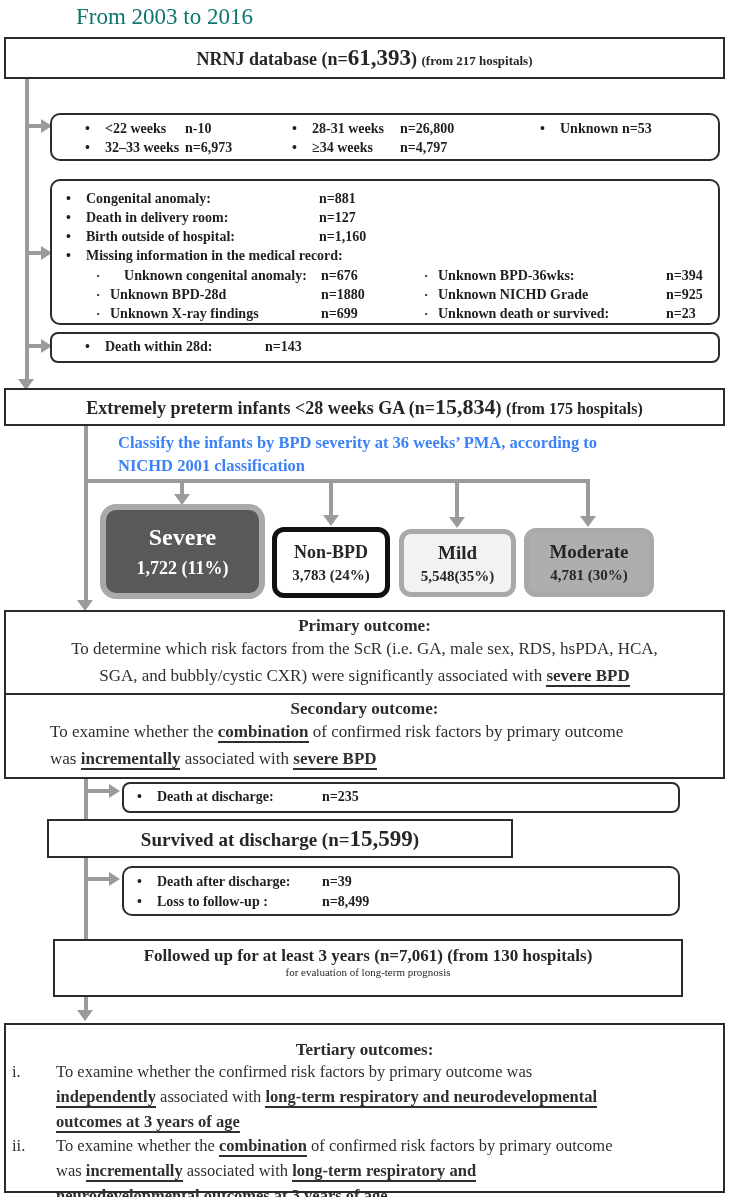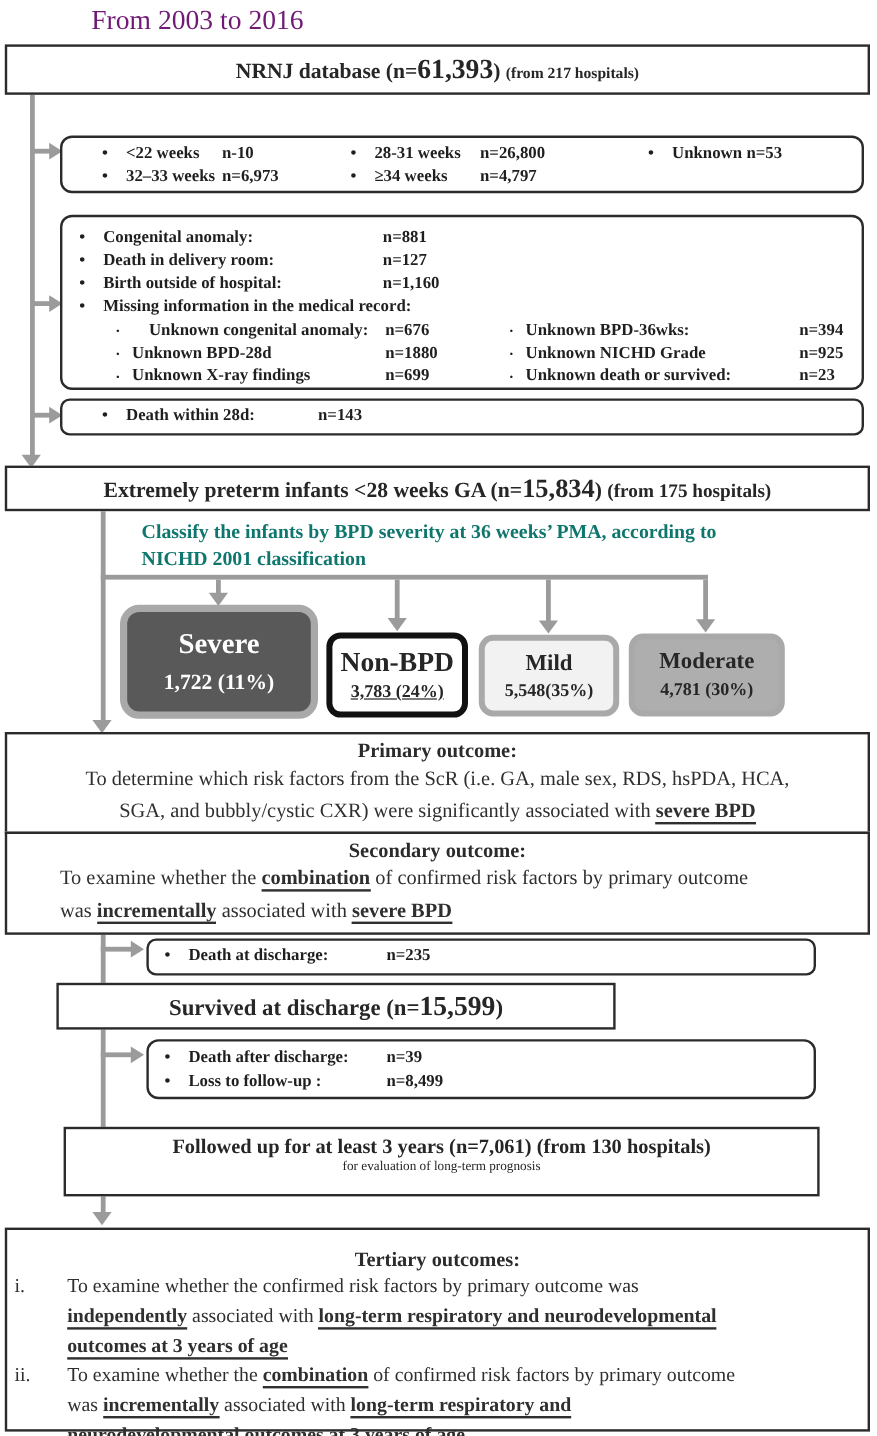--- a/index.html
+++ b/index.html
@@ -5,41 +5,41 @@
   html,body{margin:0;padding:0;background:#fff;}
   .stage{position:relative;width:731px;height:1197px;background:#fff;overflow:hidden;
          font-family:"Liberation Serif",serif;color:#262626;}
   .box{position:absolute;border:2px solid #2b2b2b;background:#fff;box-sizing:border-box;}
   .rbox{border-radius:10px;}
   .vline,.hline{position:absolute;background:#9b9b9b;}
   .arr-r{position:absolute;width:0;height:0;border-top:7px solid transparent;
          border-bottom:7px solid transparent;border-left:11px solid #9b9b9b;}
   .arr-d{position:absolute;width:0;height:0;border-left:8px solid transparent;
          border-right:8px solid transparent;border-top:11px solid #9b9b9b;}
-  .title{position:absolute;left:76px;top:4px;font-size:23px;color:#701a75;white-space:nowrap;}
+  .title{position:absolute;left:76px;top:4px;font-size:23px;color:#0f766e;white-space:nowrap;}
   .ctr{display:flex;align-items:center;justify-content:center;text-align:center;}
   .row{position:absolute;display:flex;font-weight:700;font-size:14px;white-space:nowrap;color:#1f1f1f;}
   .blt{width:20px;}
   .sblt{width:14px;font-size:13px;}
   .hd{font-weight:700;font-size:17px;text-align:center;padding-top:4px;color:#2b2b2b;}
   .body-txt{font-size:17px;line-height:1.58;color:#2f2f2f;}
   .bu{font-weight:700;border-bottom:2px solid #2f2f2f;}
   .sev{position:absolute;box-sizing:border-box;display:flex;flex-direction:column;
        align-items:center;justify-content:center;text-align:center;background:#fff;}
   .sev .sv-l{font-weight:700;}
   .sev .sv-v{font-weight:700;}
   .nrnj-t1{font-weight:700;font-size:18px;}
   .nrnj-t2{font-weight:700;font-size:23px;}
   .nrnj-t3{font-weight:700;font-size:18px;}
   .nrnj-t4{font-weight:700;font-size:13px;}
   .pre-t4{font-weight:700;font-size:16px;}
   .surv-t1,.surv-t3{font-weight:700;font-size:19px;}
   .surv-t2{font-weight:700;font-size:23px;}
   .classify{position:absolute;left:118px;top:431px;width:600px;font-weight:700;
-            font-size:16.5px;line-height:1.42;color:#0f766e;}
+            font-size:16.5px;line-height:1.42;color:#3b82f6;}
   .fol1{font-weight:700;font-size:17px;}
   .fol2{font-size:11px;}
   .tert-item{position:relative;padding-left:50px;font-size:16.5px;line-height:1.5;color:#2f2f2f;}
   .tert-num{position:absolute;left:6px;top:0;}
 </style>
 </head>
 <body>
 
 <div class="stage">
 
@@ -173,22 +173,22 @@
     </div>
   </div>
 
   <div class="classify"><span>Classify the infants by BPD severity at 36 weeks’ PMA, according to</span><br><span>NICHD 2001 classification</span></div>
 
   <div class="sev" style="left:100px;top:504px;width:165px;height:95px;border:6px solid #a9a9a9;border-radius:16px;background:#595959;color:#fff;">
     <div class="sv-l" style="font-size:24px;">Severe</div>
     <div class="sv-v" style="font-size:18px;margin-top:7px;">1,722 (11%)</div>
   </div>
   <div class="sev" style="left:272px;top:527px;width:118px;height:71px;border:5px solid #111;border-radius:12px;">
-    <div class="sv-l" style="font-size:23px;">Non-BPD</div>
-    <div class="sv-v" style="font-size:15px;margin-top:4px;text-decoration:underline;">3,783 (24%)</div>
+    <div class="sv-l" style="font-size:18px;">Non-BPD</div>
+    <div class="sv-v" style="font-size:15px;margin-top:4px;">3,783 (24%)</div>
   </div>
   <div class="sev" style="left:399px;top:529px;width:117px;height:68px;border:5px solid #a9a9a9;border-radius:12px;background:#f2f2f2;">
     <div class="sv-l" style="font-size:19px;">Mild</div>
     <div class="sv-v" style="font-size:15px;margin-top:4px;">5,548(35%)</div>
   </div>
   <div class="sev" style="left:524px;top:528px;width:130px;height:69px;border:5px solid #a9a9a9;border-radius:12px;background:#aeaeae;">
     <div class="sv-l" style="font-size:19px;">Moderate</div>
     <div class="sv-v" style="font-size:15px;margin-top:4px;">4,781 (30%)</div>
   </div>
 

